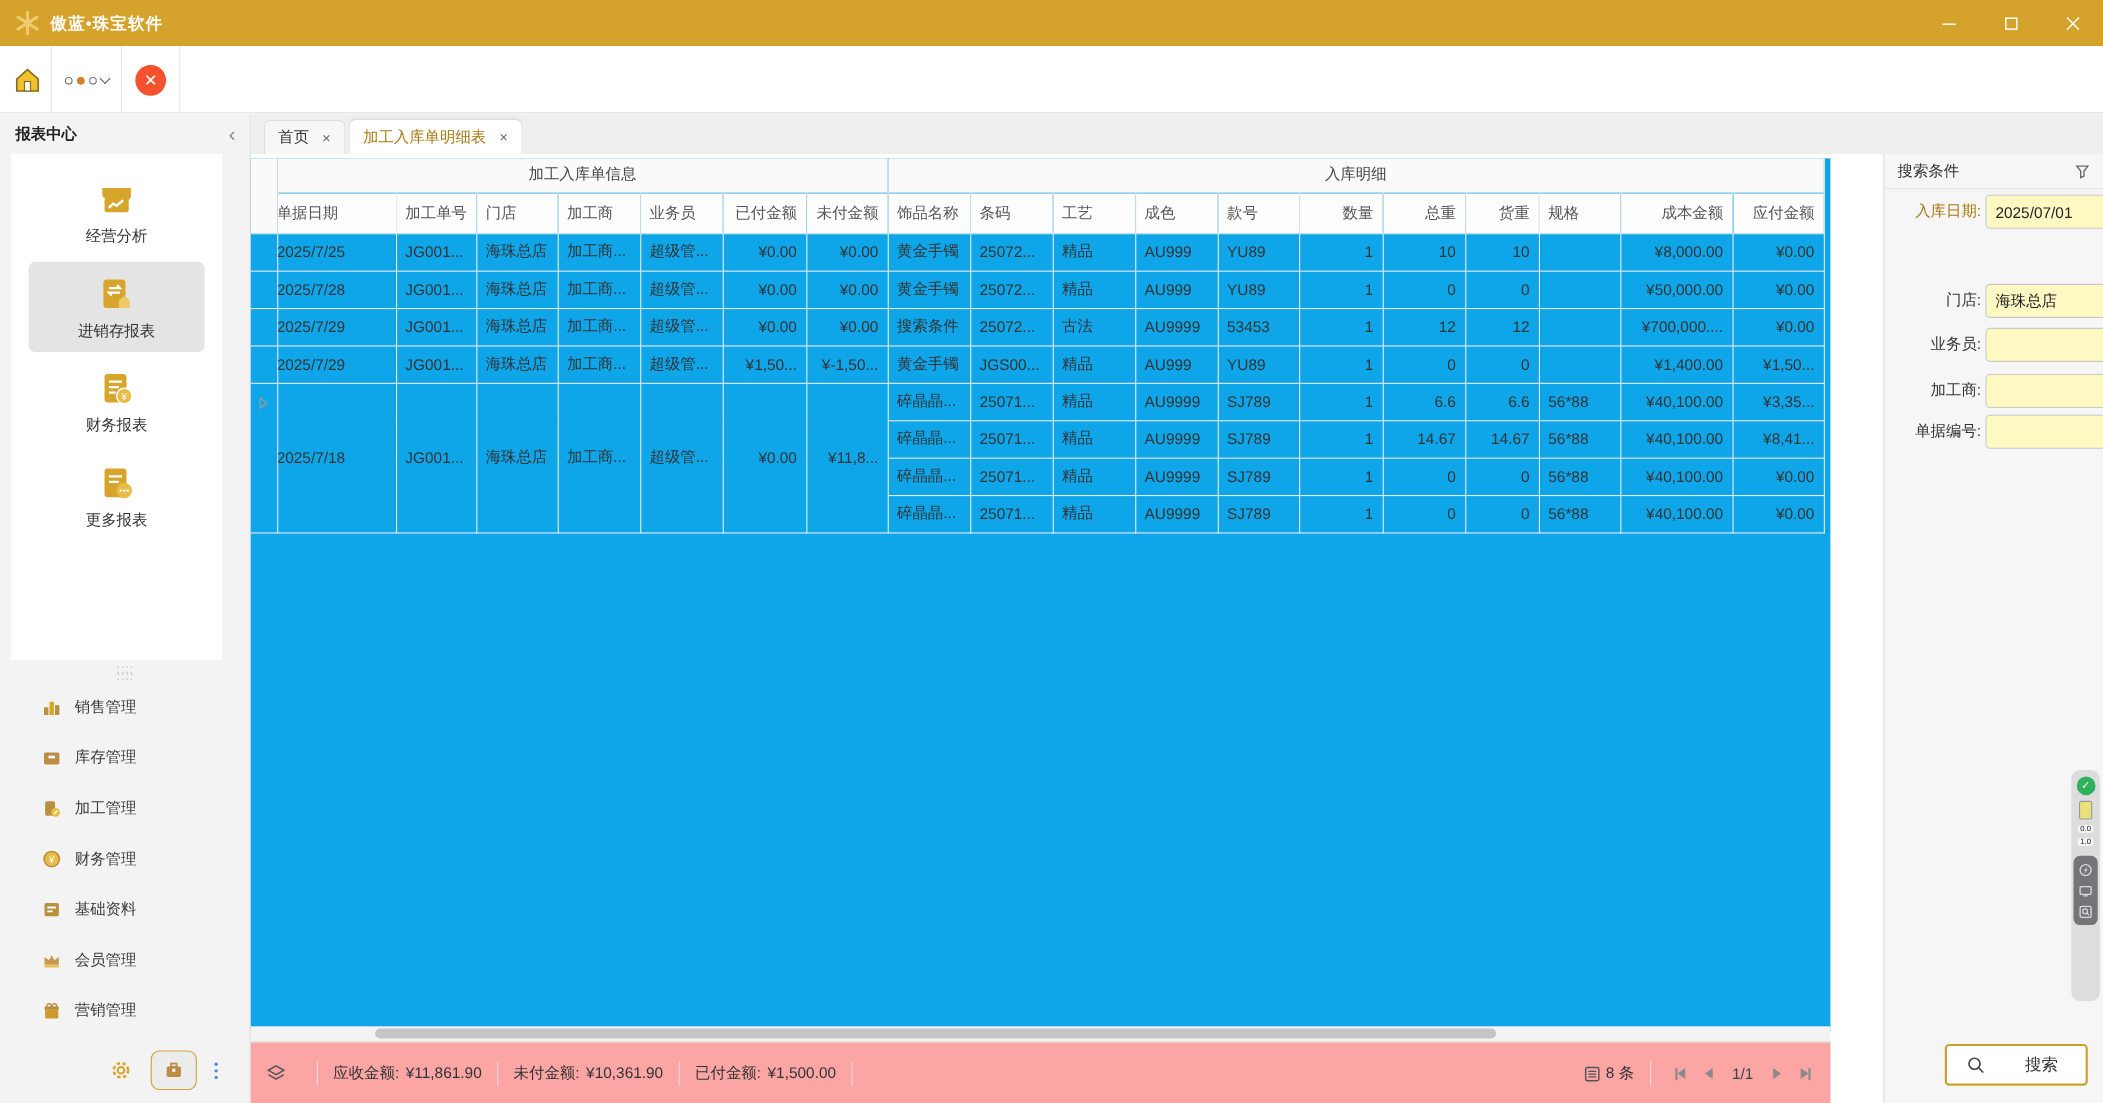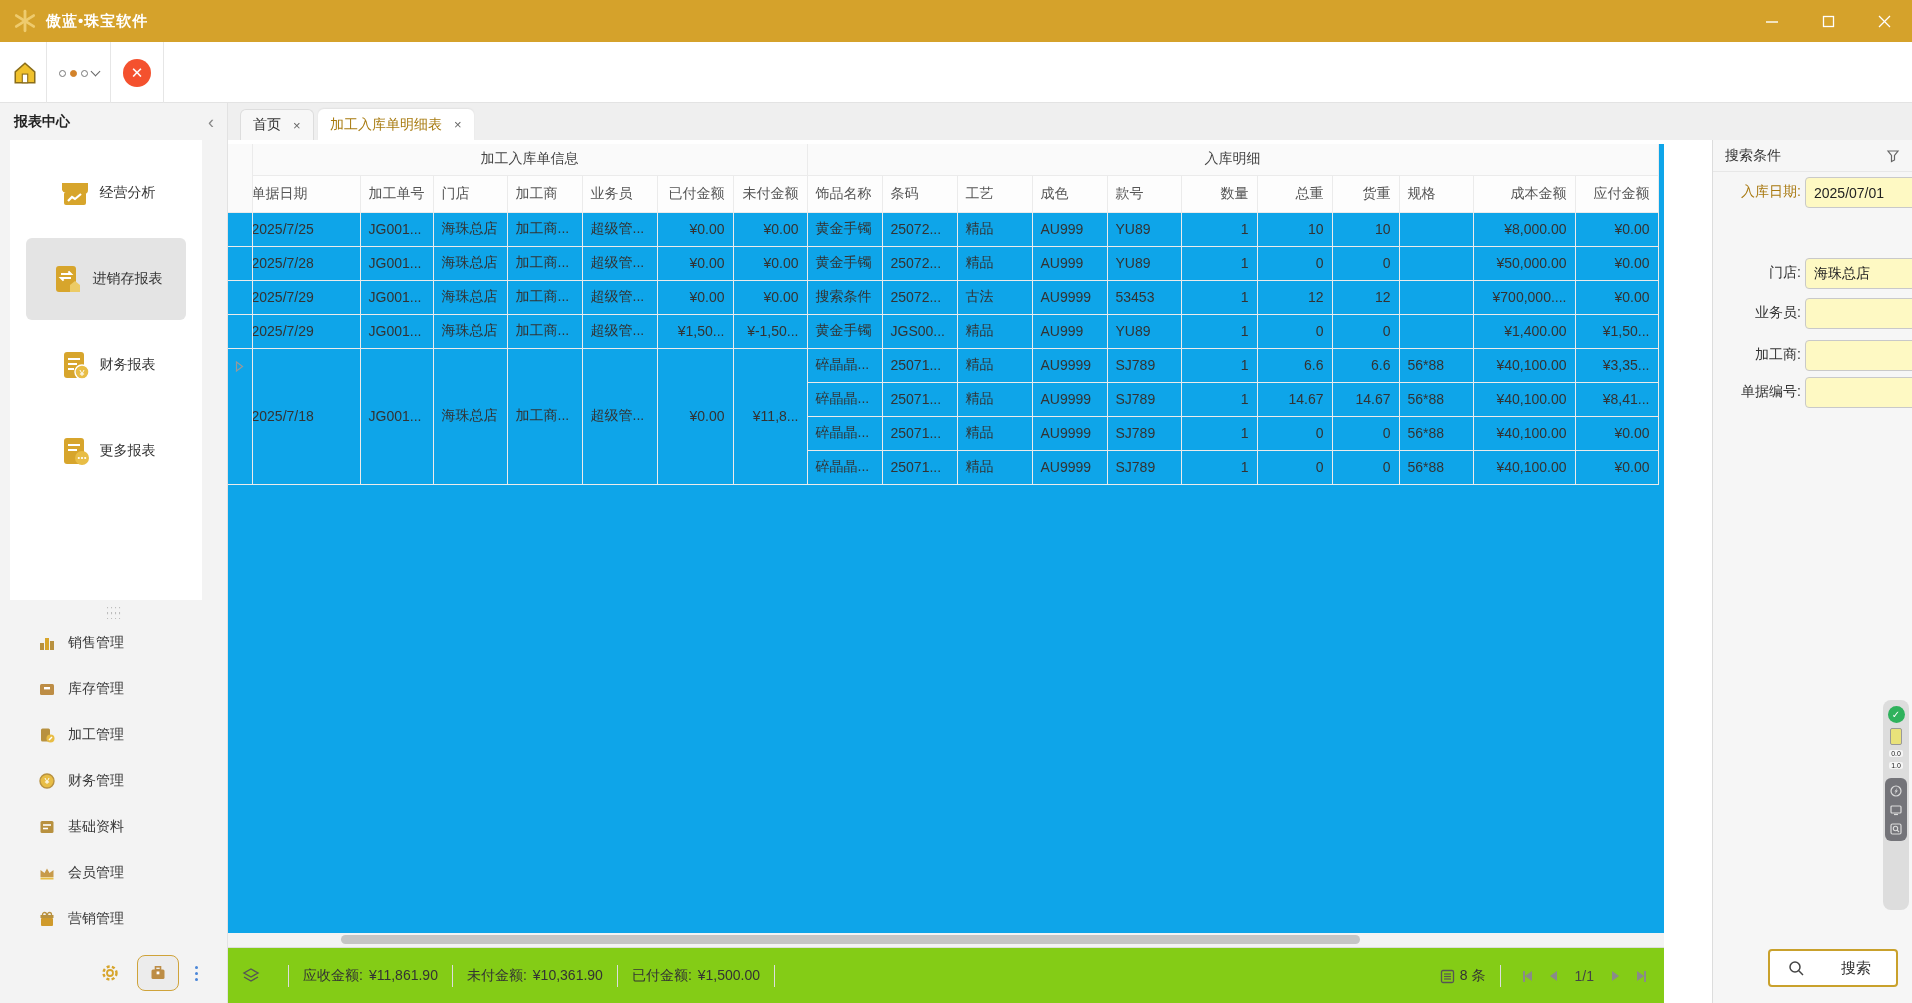--- a/index.html
+++ b/index.html
@@ -31,21 +31,21 @@
     font-size:15px; font-weight:bold; }
 
   
   .sidebar { position:absolute; left:0; top:103px; width:228px; height:900px; background:#f3f3f3;
     border-right:1px solid #e2e2e2; }
   .side-head { position:absolute; left:0; top:0; width:228px; height:37px; display:flex;
     align-items:center; padding:0 14px; }
   .side-head .t { font-size:14px; font-weight:bold; color:#222; flex:1; }
   .side-head .c { color:#888; font-size:18px; line-height:1; }
   .side-card { position:absolute; left:10px; top:37px; width:192px; height:460px; background:#fff; padding-top:8px; }
-  .ritem { height:82px; margin:4px 16px; display:flex; flex-direction:row; align-items:center;
+  .ritem { height:82px; margin:4px 16px; display:flex; flex-direction:column; align-items:center;
     justify-content:center; gap:7px; border-radius:6px; }
   .ritem.sel { background:#e4e4e4; }
   .ritem .lbl { font-size:14px; color:#333; }
   .drag-dots { position:absolute; left:0; top:503px; width:228px; text-align:center;
     color:#bdbdbd; font-size:11px; letter-spacing:1px; line-height:6px; }
   .menu { position:absolute; left:0; top:517px; width:228px; }
   .mitem { height:46px; display:flex; align-items:center; gap:12px; padding-left:38px; }
   .mitem .lbl { font-size:14px; color:#3a3a3a; }
   .side-footer { position:absolute; left:0; bottom:10px; width:228px; height:40px; display:flex;
     align-items:center; justify-content:flex-end; gap:16px; padding-right:30px; }
@@ -74,21 +74,21 @@
   .grid .ind { padding:0; }
   .grid td.merged { vertical-align:middle; }
   .grid td.indtop { vertical-align:top; padding-top:10px; text-align:center; }
   .clip > span { display:inline-block; transform:translateX(-9px); white-space:nowrap; }
 
   
   .hscroll { position:absolute; left:228px; bottom:56px; width:1436px; height:14px; background:#f3f3f3; }
   .hthumb { position:absolute; left:113px; top:2px; width:1019px; height:9px; border-radius:5px; background:#c5c5c5; }
 
   
-  .statusbar { position:absolute; left:228px; bottom:0; width:1436px; height:56px; background:#84cc16;
+  .statusbar { position:absolute; left:228px; bottom:0; width:1436px; height:56px; background:#fca5a5;
     border-top:1px solid #ddd; display:flex; align-items:center; font-size:14px; color:#333; }
   .ssep { width:1px; height:22px; background:#ddd; margin:0 14px; }
   .total { display:flex; gap:6px; }
   .sb-right { position:absolute; right:10px; top:0; height:56px; display:flex; align-items:center; }
   .pgbtn { width:26px; height:26px; display:flex; align-items:center; justify-content:center; }
   .tri { width:0; height:0; border-top:5px solid transparent; border-bottom:5px solid transparent; }
   .tri.l { border-right:7px solid #8a8a8a; } .tri.rr { border-left:7px solid #8a8a8a; }
   .bar { width:2px; height:11px; background:#8a8a8a; }
   .pglabel { margin:0 8px; color:#444; }
 

